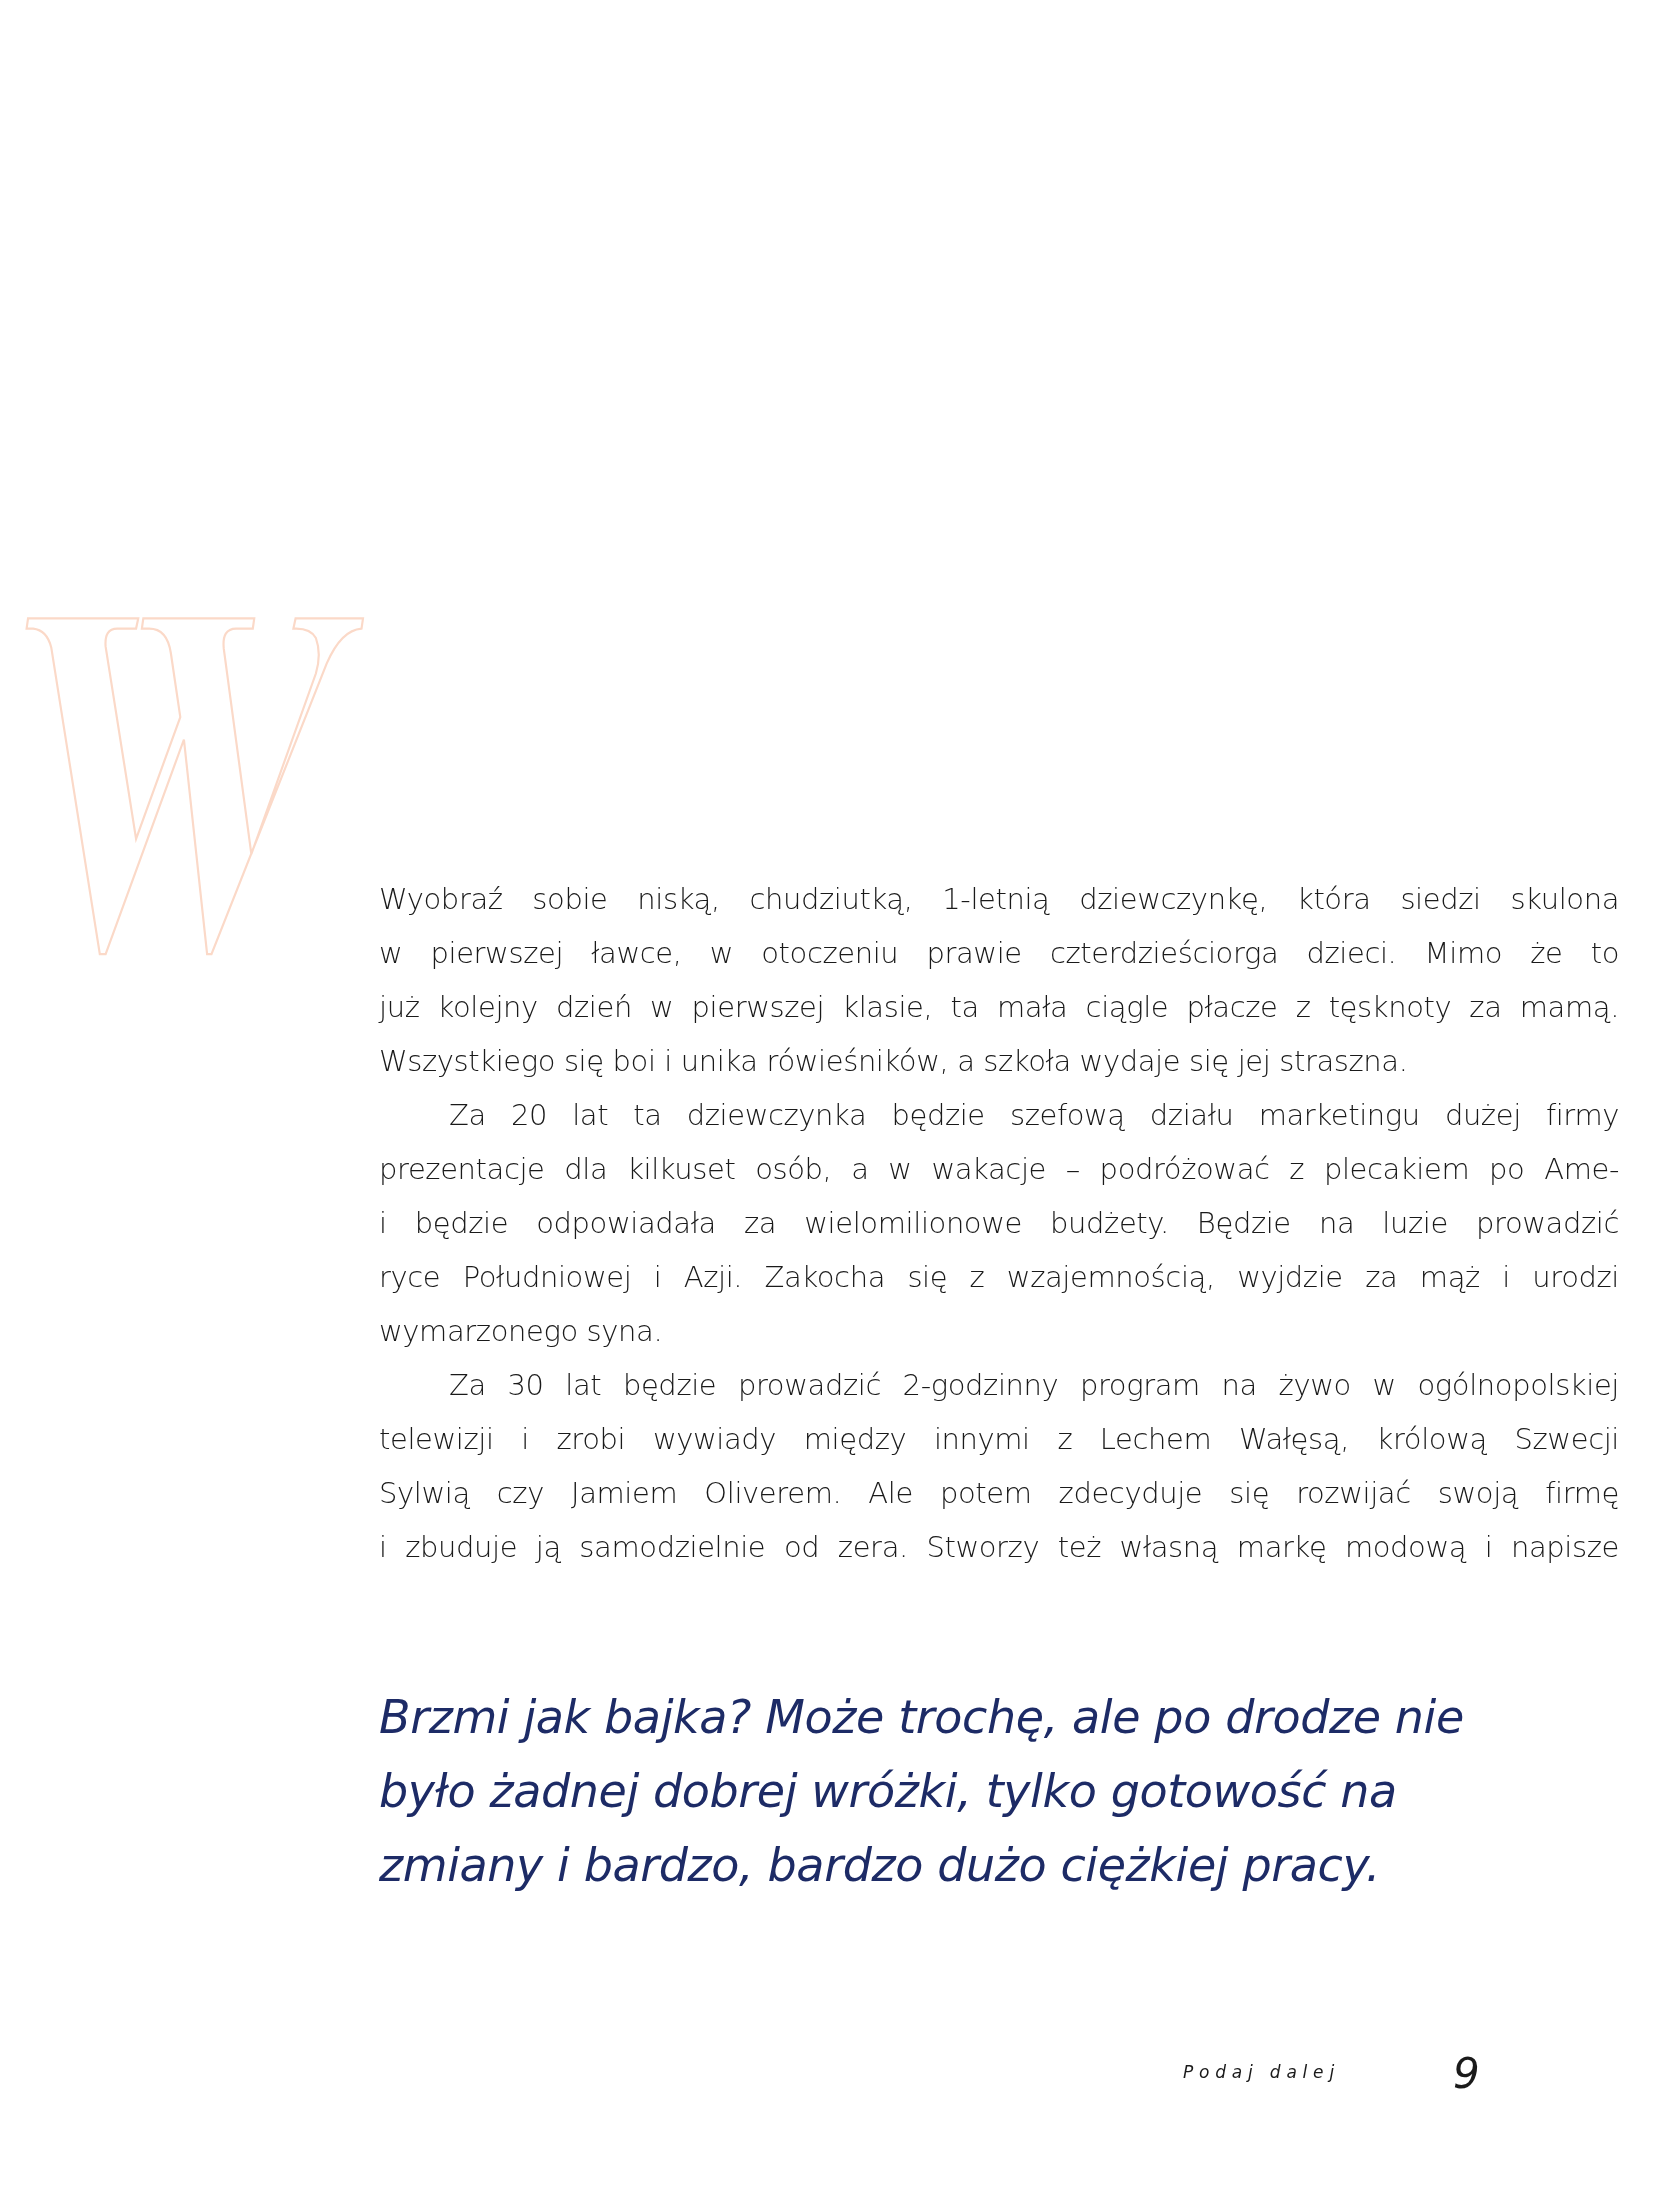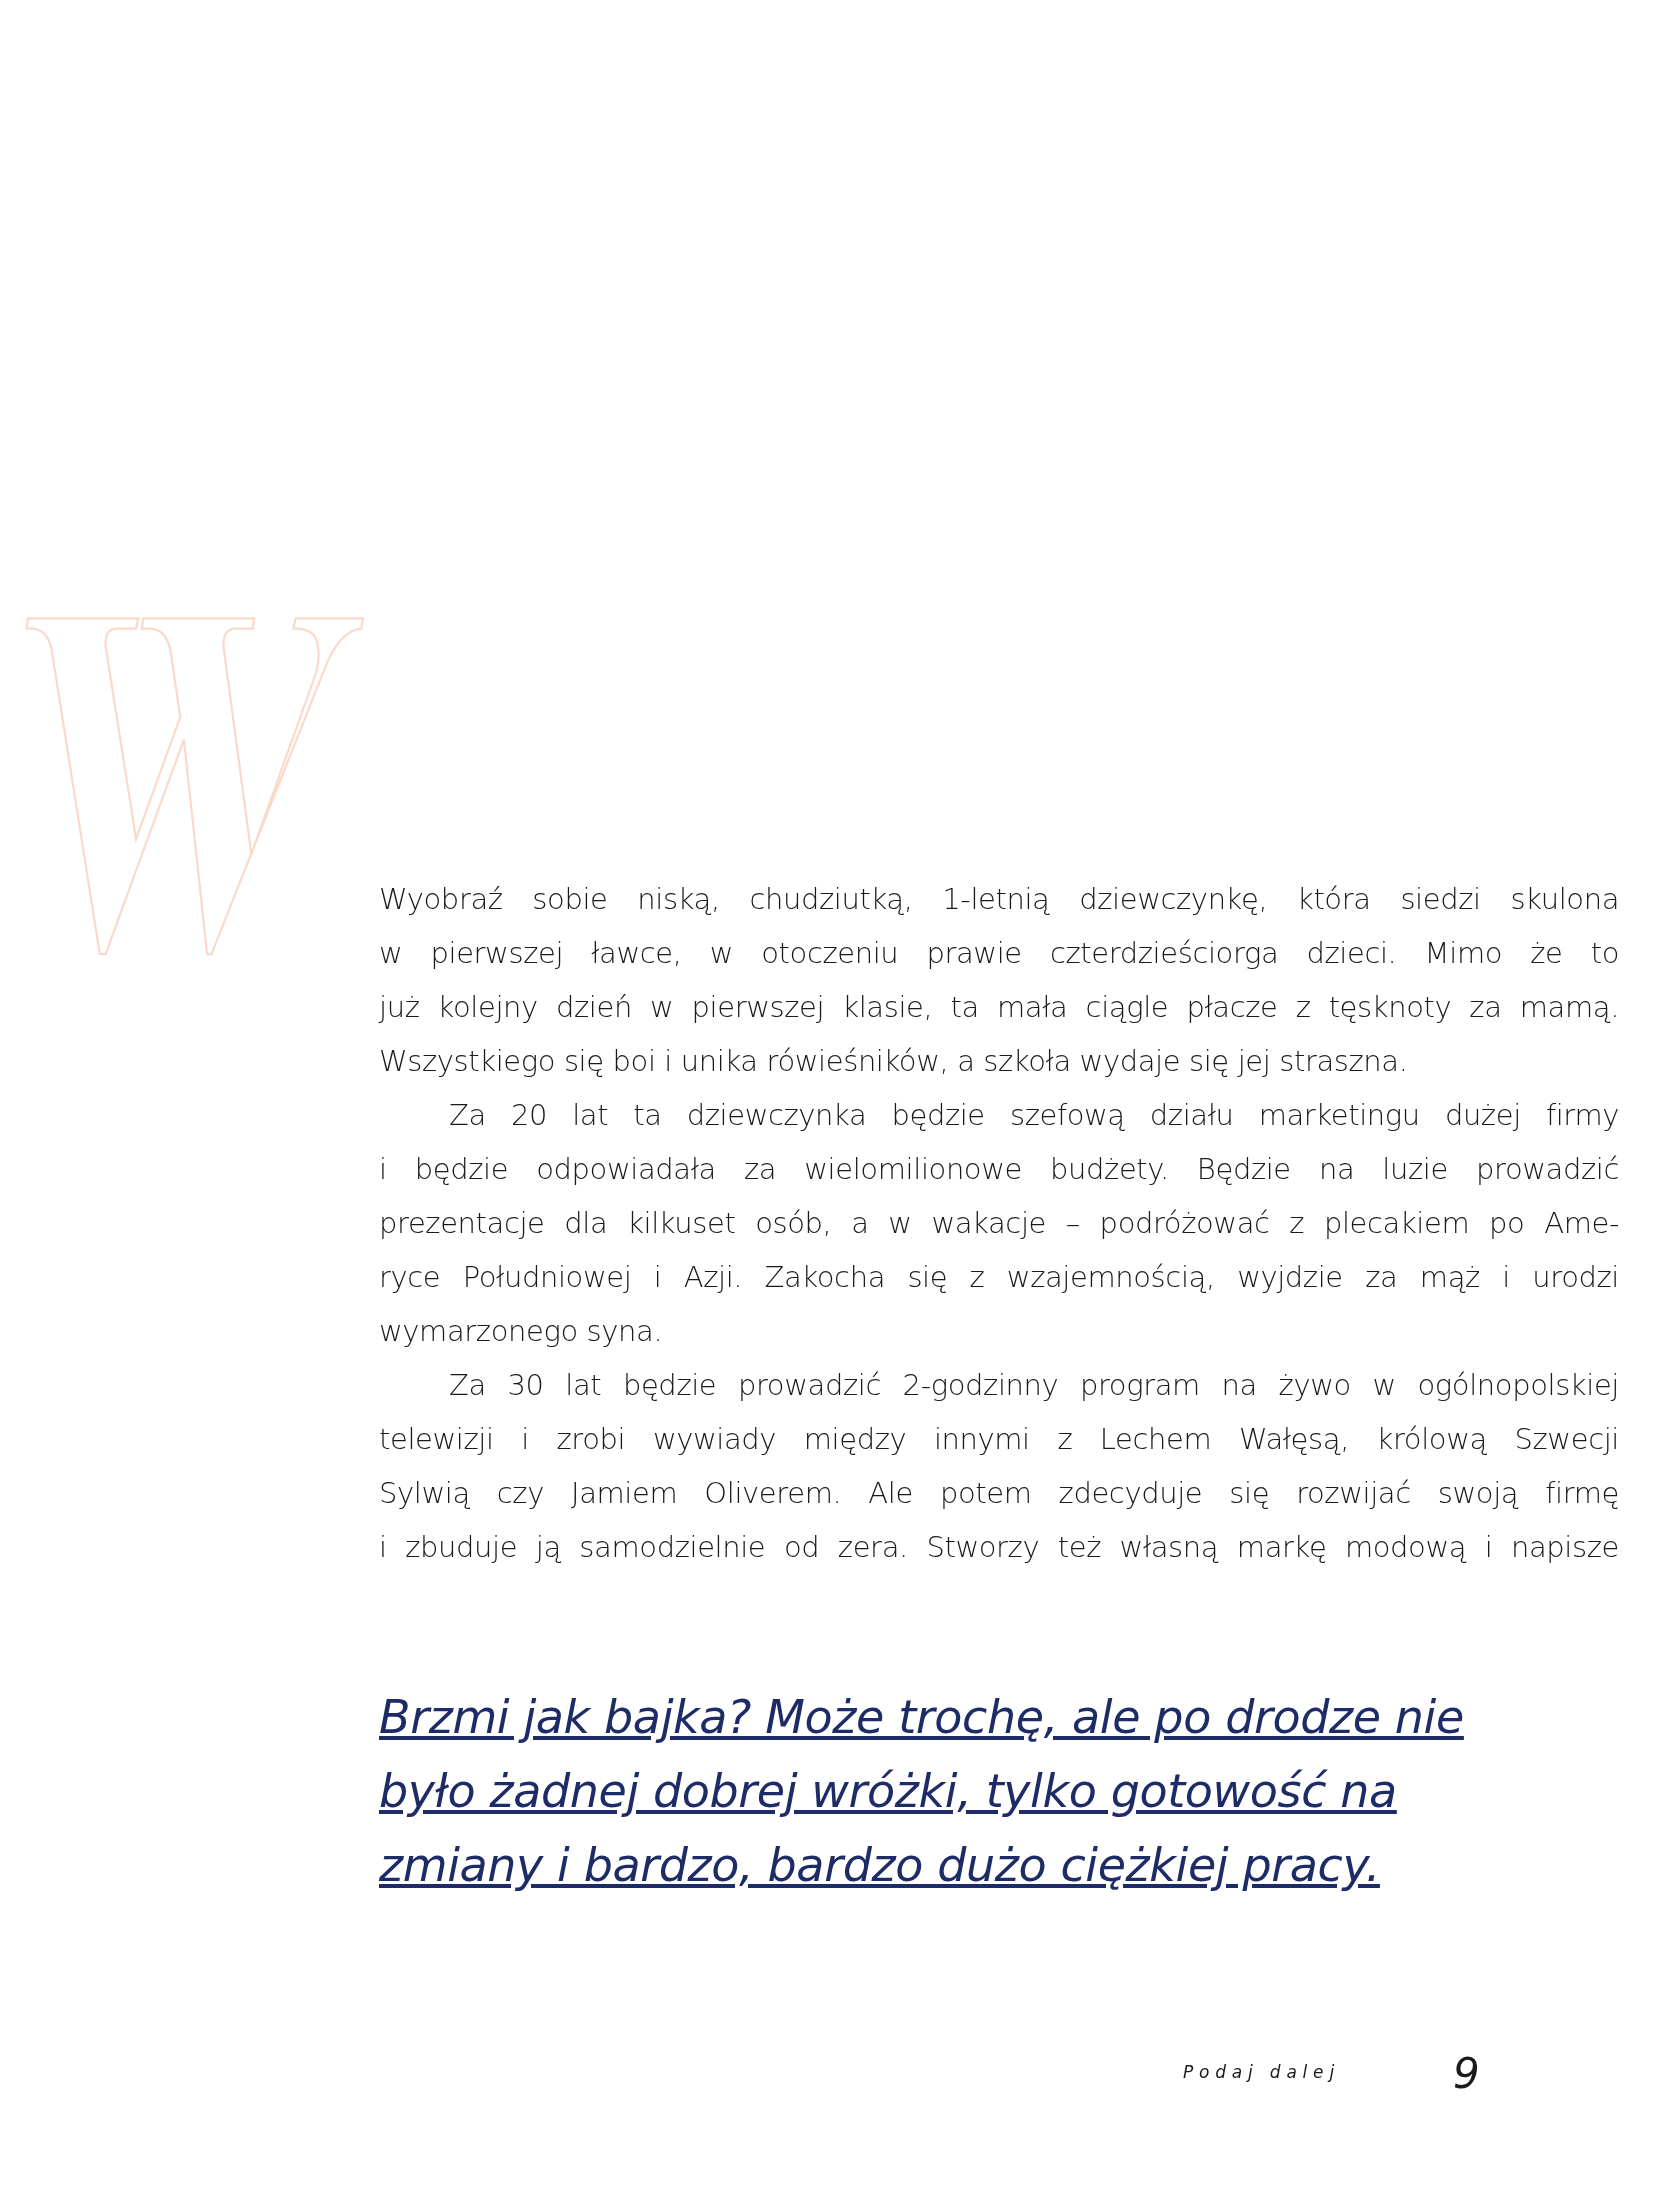--- a/index.html
+++ b/index.html
@@ -59,21 +59,20 @@
       font-family: "DejaVu Sans", sans-serif;
       font-style: italic;
       font-size: 46px;
       line-height: 74px;
       color: #1d2b66;
       letter-spacing: -0.4px;
     }
     .quote .line {
       display: block;
       white-space: nowrap;
-      text-decoration: underline;
     }
     .footer-title {
       position: absolute;
       left: 1183px;
       top: 2062px;
       font-family: "DejaVu Sans", sans-serif;
       font-style: italic;
       font-size: 17px;
       letter-spacing: 5.8px;
       color: #1a1a1a;
@@ -117,22 +116,22 @@
 
 <div class="body-text">
   <p>
     <span class="line">Wyobraź sobie niską, chudziutką, 1-letnią dziewczynkę, która siedzi skulona</span>
     <span class="line">w pierwszej ławce, w otoczeniu prawie czterdzieściorga dzieci. Mimo że to</span>
     <span class="line">już kolejny dzień w pierwszej klasie, ta mała ciągle płacze z tęsknoty za mamą.</span>
     <span class="line last">Wszystkiego się boi i unika rówieśników, a szkoła wydaje się jej straszna.</span>
   </p>
   <p>
     <span class="line" style="padding-left:70px">Za 20 lat ta dziewczynka będzie szefową działu marketingu dużej firmy</span>
+    <span class="line">prezentacje dla kilkuset osób, a w wakacje – podróżować z plecakiem po Ame-</span>
     <span class="line">i będzie odpowiadała za wielomilionowe budżety. Będzie na luzie prowadzić</span>
-    <span class="line">prezentacje dla kilkuset osób, a w wakacje – podróżować z plecakiem po Ame-</span>
     <span class="line">ryce Południowej i Azji. Zakocha się z wzajemnością, wyjdzie za mąż i urodzi</span>
     <span class="line last">wymarzonego syna.</span>
   </p>
   <p>
     <span class="line" style="padding-left:70px">Za 30 lat będzie prowadzić 2-godzinny program na żywo w ogólnopolskiej</span>
     <span class="line">telewizji i zrobi wywiady między innymi z Lechem Wałęsą, królową Szwecji</span>
     <span class="line">Sylwią czy Jamiem Oliverem. Ale potem zdecyduje się rozwijać swoją firmę</span>
     <span class="line">i zbuduje ją samodzielnie od zera. Stworzy też własną markę modową i napisze</span>
   </p>
 </div>

